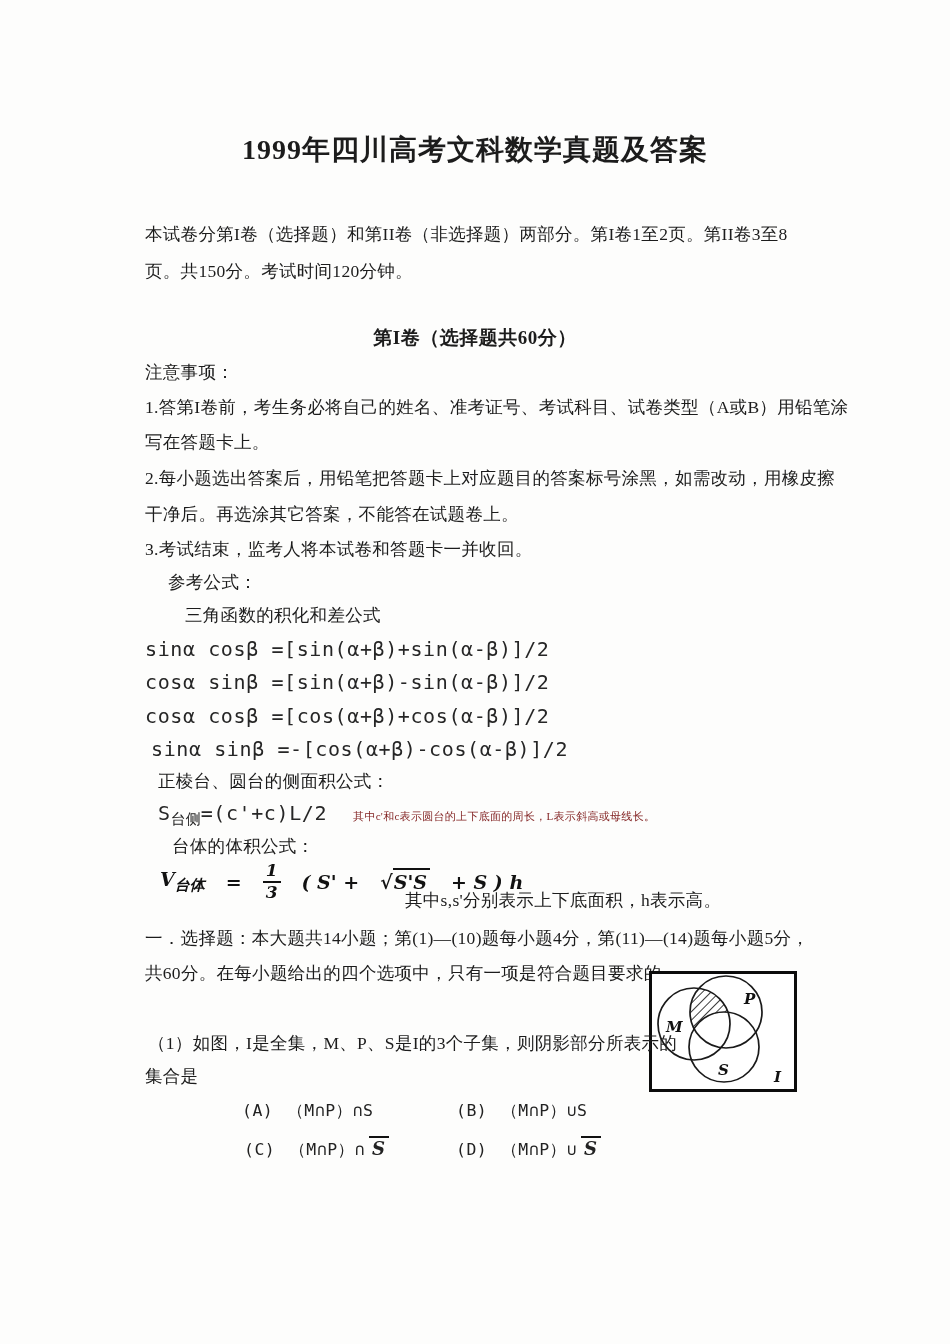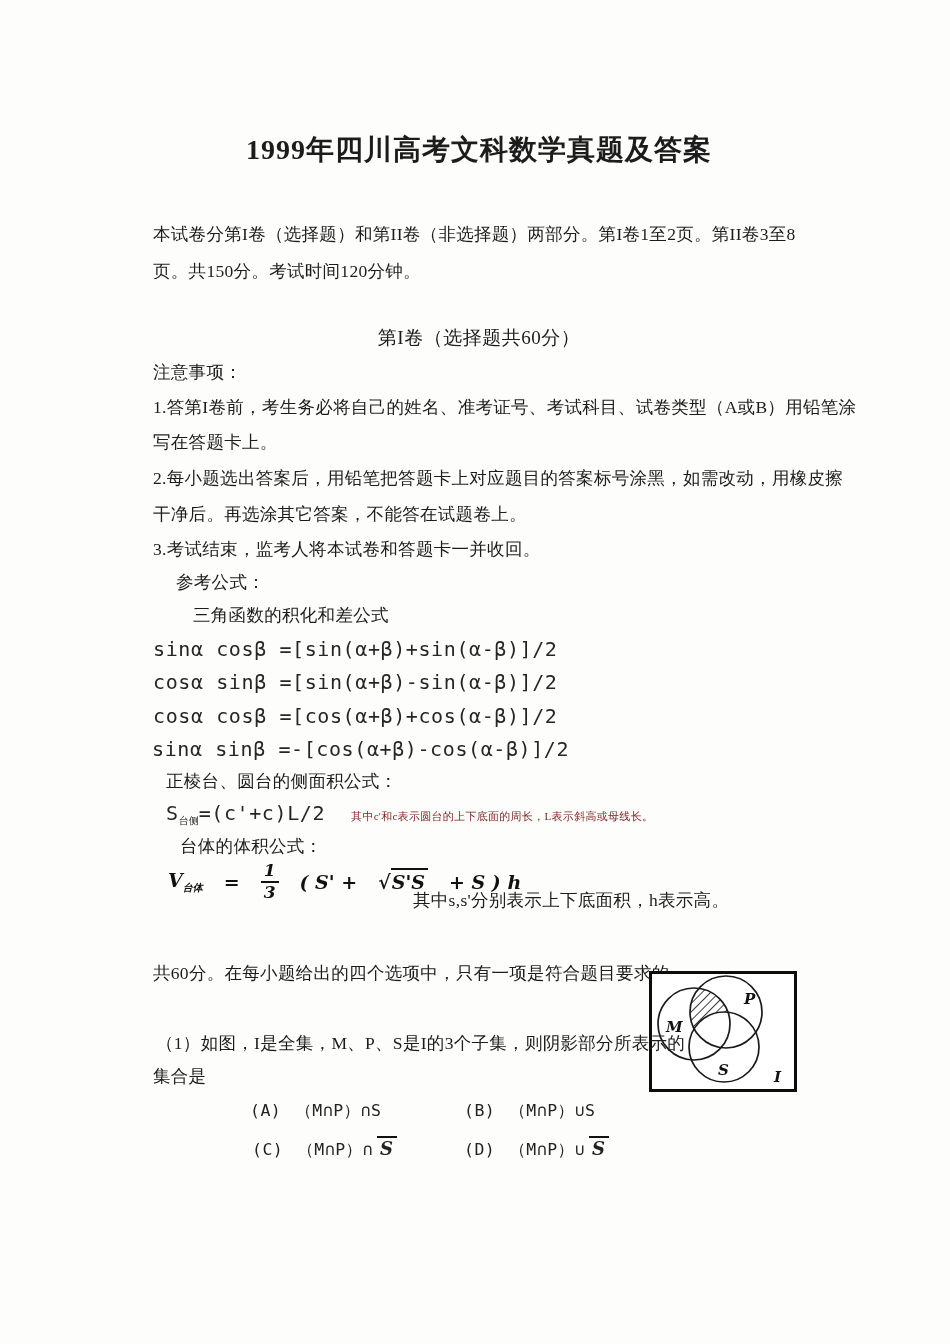--- a/index.html
+++ b/index.html
@@ -5,35 +5,35 @@
   html,body{margin:0;padding:0;background:#e8e8e8;}
   .page{
     position:relative;
     width:950px;height:1344px;
     background:#fdfdfc;
     margin:0 auto;
     overflow:hidden;
     font-family:"Liberation Serif", serif;
     color:#1c1c1c;
   }
-  .abs{position:absolute;white-space:nowrap;padding-left:8px;}
+  .abs{position:absolute;white-space:nowrap;}
   .cjk{font-size:17.5px;letter-spacing:0.3px;}
   .doc-title{
     left:0;right:0;top:131px;text-align:center;
     font-size:28px;font-weight:bold;letter-spacing:1px;
   }
   .sec-header{
     left:0;right:0;top:325px;text-align:center;
-    font-size:19px;font-weight:normal;letter-spacing:0.5px;
+    font-size:19px;font-weight:bold;letter-spacing:0.5px;
   }
   .mono{
     font-family:"DejaVu Sans Mono", monospace;
     font-size:20px;letter-spacing:0.6px;color:#262626;
   }
-  .sub{font-size:10px;vertical-align:-4px;letter-spacing:0;}
+  .sub{font-size:15px;vertical-align:-4px;letter-spacing:0;}
   .formula-note{margin-left:26px;font-family:"Liberation Serif",serif;font-size:11px;letter-spacing:0.3px;color:#7f1d1d;}
   .vformula{
     font-family:"DejaVu Serif", serif;
     font-style:italic;font-weight:bold;font-size:19px;color:#111;
     display:flex;align-items:center;gap:21px;
   }
   .frac{display:inline-block;text-align:center;line-height:1.05;font-size:17px;}
   .frac .num{display:block;border-bottom:2px solid #111;padding:0 3px 1px;}
   .frac .den{display:block;padding-top:1px;}
   .sqrt-sign{font-style:normal;font-weight:bold;}
@@ -72,21 +72,21 @@
   <div class="abs cjk" style="left:145px;top:502px">干净后。再选涂其它答案，不能答在试题卷上。</div>
 
   <div class="abs cjk" style="left:145px;top:537px">3.考试结束，监考人将本试卷和答题卡一并收回。</div>
 
   <div class="abs cjk" style="left:168px;top:570px">参考公式：</div>
   <div class="abs cjk" style="left:185px;top:603px">三角函数的积化和差公式</div>
 
   <div class="abs mono" style="left:145px;top:637px">sinα cosβ =[sin(α+β)+sin(α-β)]/2</div>
   <div class="abs mono" style="left:145px;top:670px">cosα sinβ =[sin(α+β)-sin(α-β)]/2</div>
   <div class="abs mono" style="left:145px;top:704px">cosα cosβ =[cos(α+β)+cos(α-β)]/2</div>
-  <div class="abs mono" style="left:144px;top:737px">sinα sinβ =-[cos(α+β)-cos(α-β)]/2</div>
+  <div class="abs mono" style="left:151px;top:737px">sinα sinβ =-[cos(α+β)-cos(α-β)]/2</div>
 
   <div class="abs cjk" style="left:158px;top:769px">正棱台、圆台的侧面积公式：</div>
 
   <div class="abs" style="left:158px;top:801px">
     <span class="mono">S</span><span class="cjk sub">台侧</span><span class="mono">=(c'+c)L/2</span><span class="formula-note">其中c'和c表示圆台的上下底面的周长，L表示斜高或母线长。</span>
   </div>
 
   <div class="abs cjk" style="left:172px;top:834px">台体的体积公式：</div>
 
   <div class="abs vformula" style="left:160px;top:862px">
@@ -95,20 +95,21 @@
     <span class="frac">
         <span class="num">1</span>
         <span class="den">3</span>
       </span>
     <span>( S' +</span>
     <span><span class="sqrt-sign">√</span><span class="radicand">S'S</span></span>
     <span>+ S ) h</span>
   </div>
   <div class="abs cjk" style="left:405px;top:888px">其中s,s'分别表示上下底面积，h表示高。</div>
 
+  <div class="abs cjk" style="left:145px;top:926px">一．选择题：本大题共14小题；第(1)—(10)题每小题4分，第(11)—(14)题每小题5分，</div>
   <div class="abs cjk" style="left:145px;top:961px">共60分。在每小题给出的四个选项中，只有一项是符合题目要求的。</div>
 
   <div class="figure-box">
     <svg width="142" height="115" viewBox="0 0 142 115">
       <defs>
         <pattern id="hatch" width="6" height="6" patternUnits="userSpaceOnUse" patternTransform="rotate(45)">
           <line x1="0" y1="0" x2="0" y2="6" stroke="#1a1a1a" stroke-width="1.7"></line>
         </pattern>
         <clipPath id="clipM">
             <circle cx="42" cy="50" r="36"></circle>

